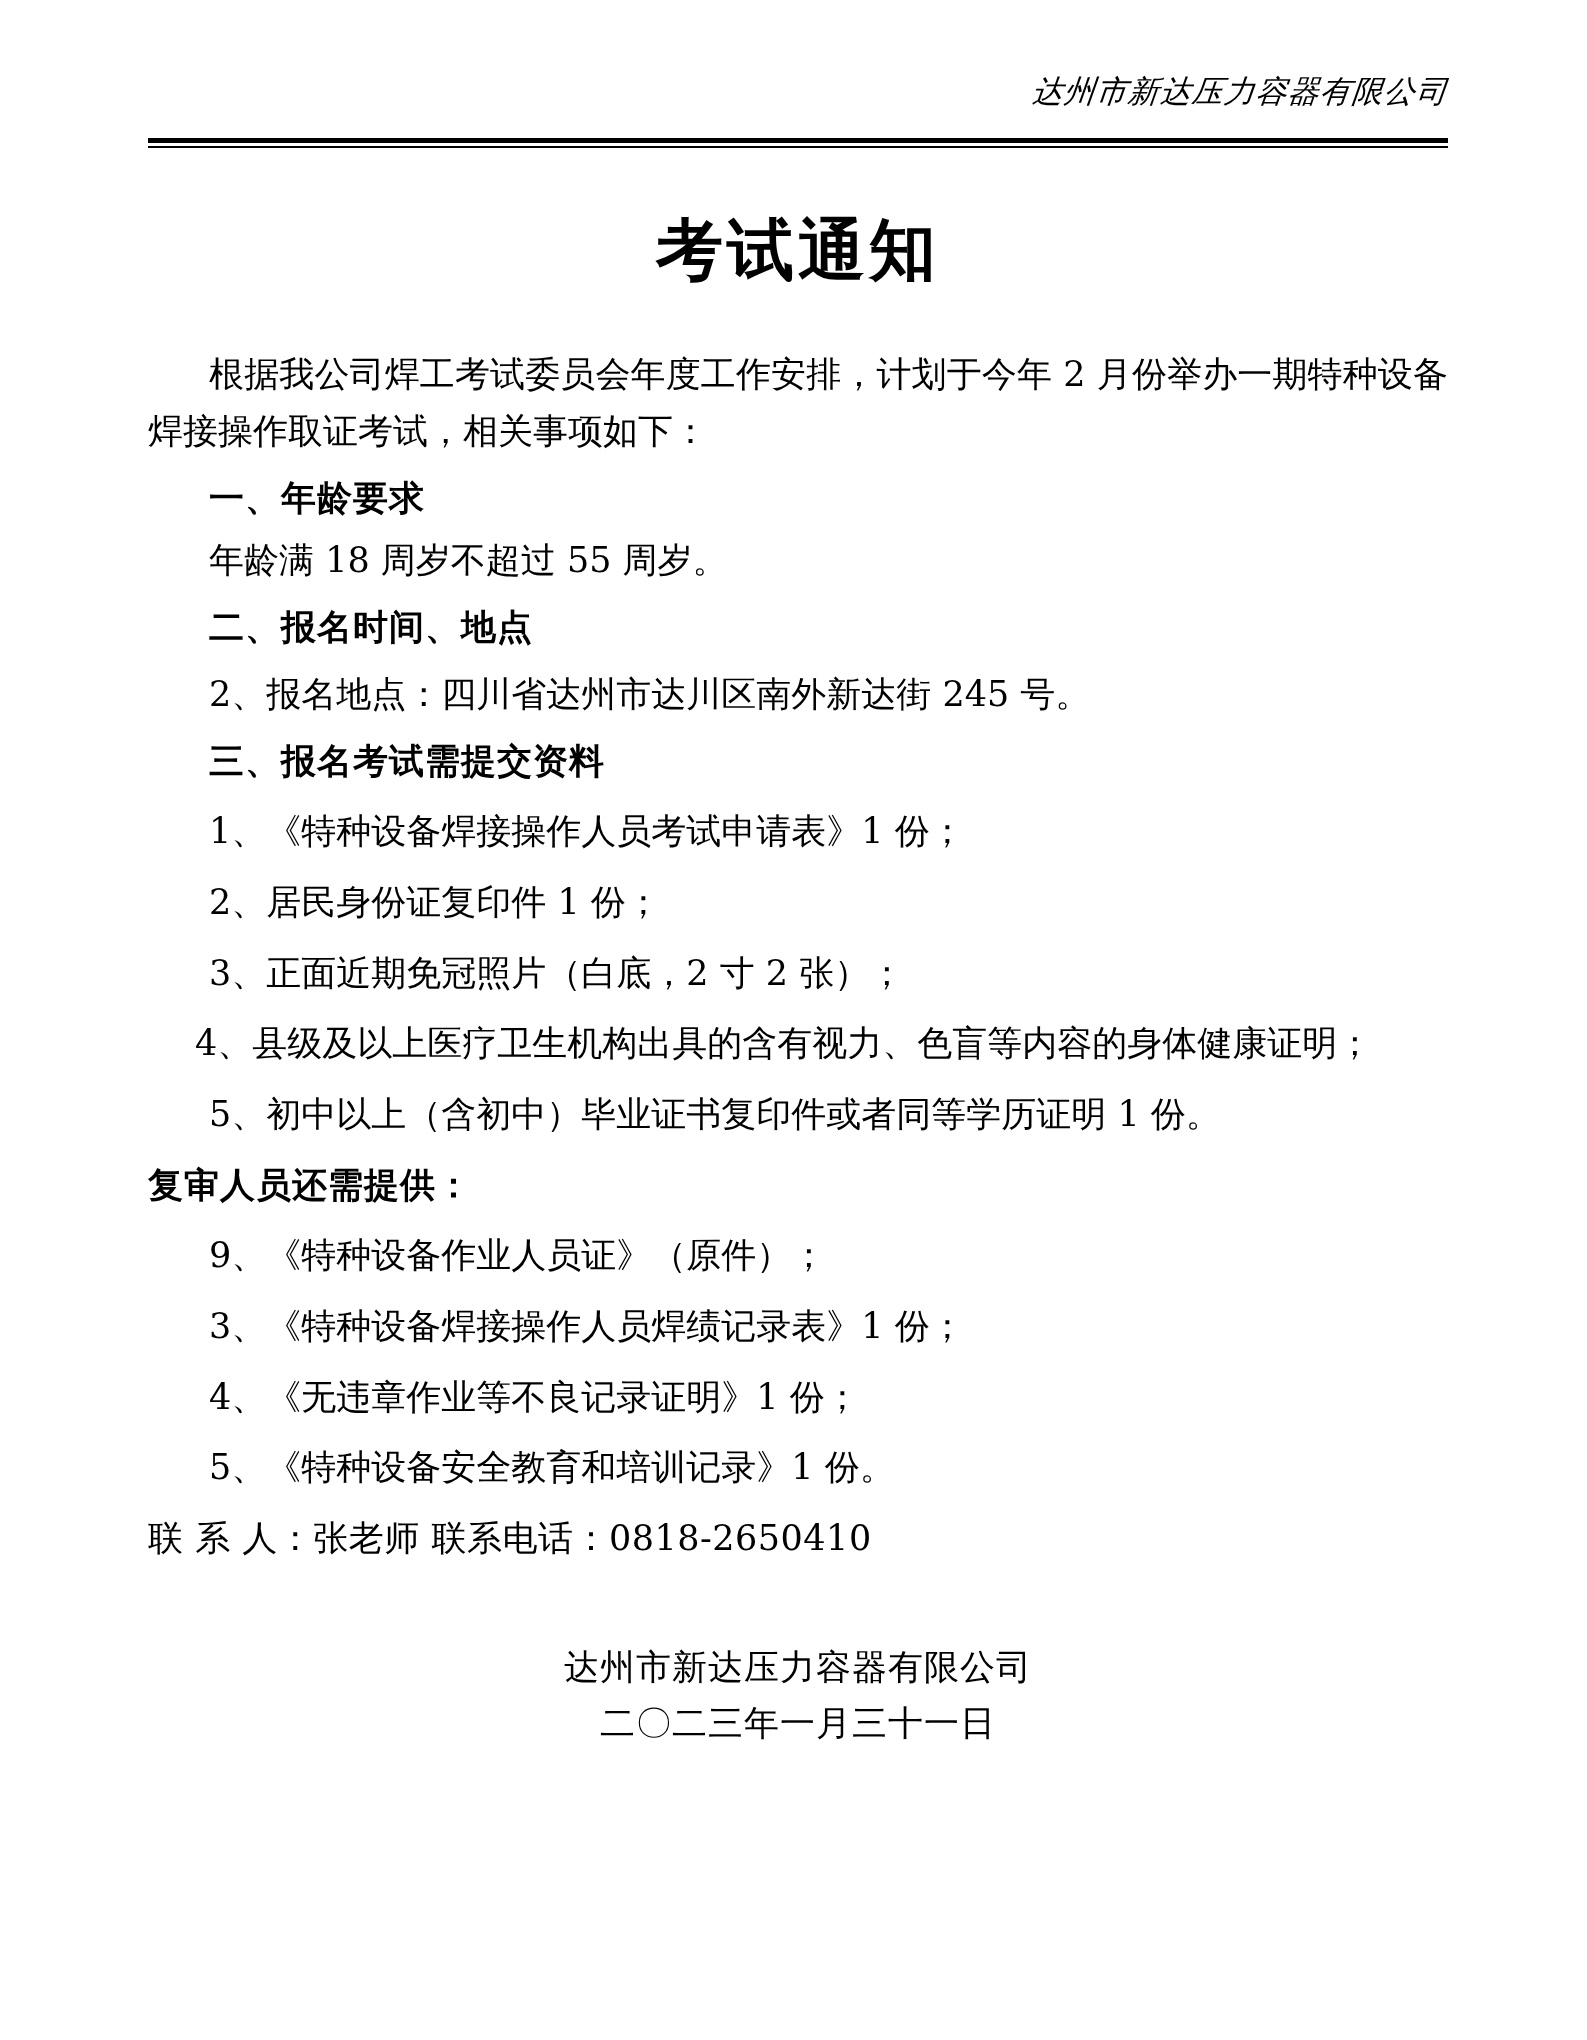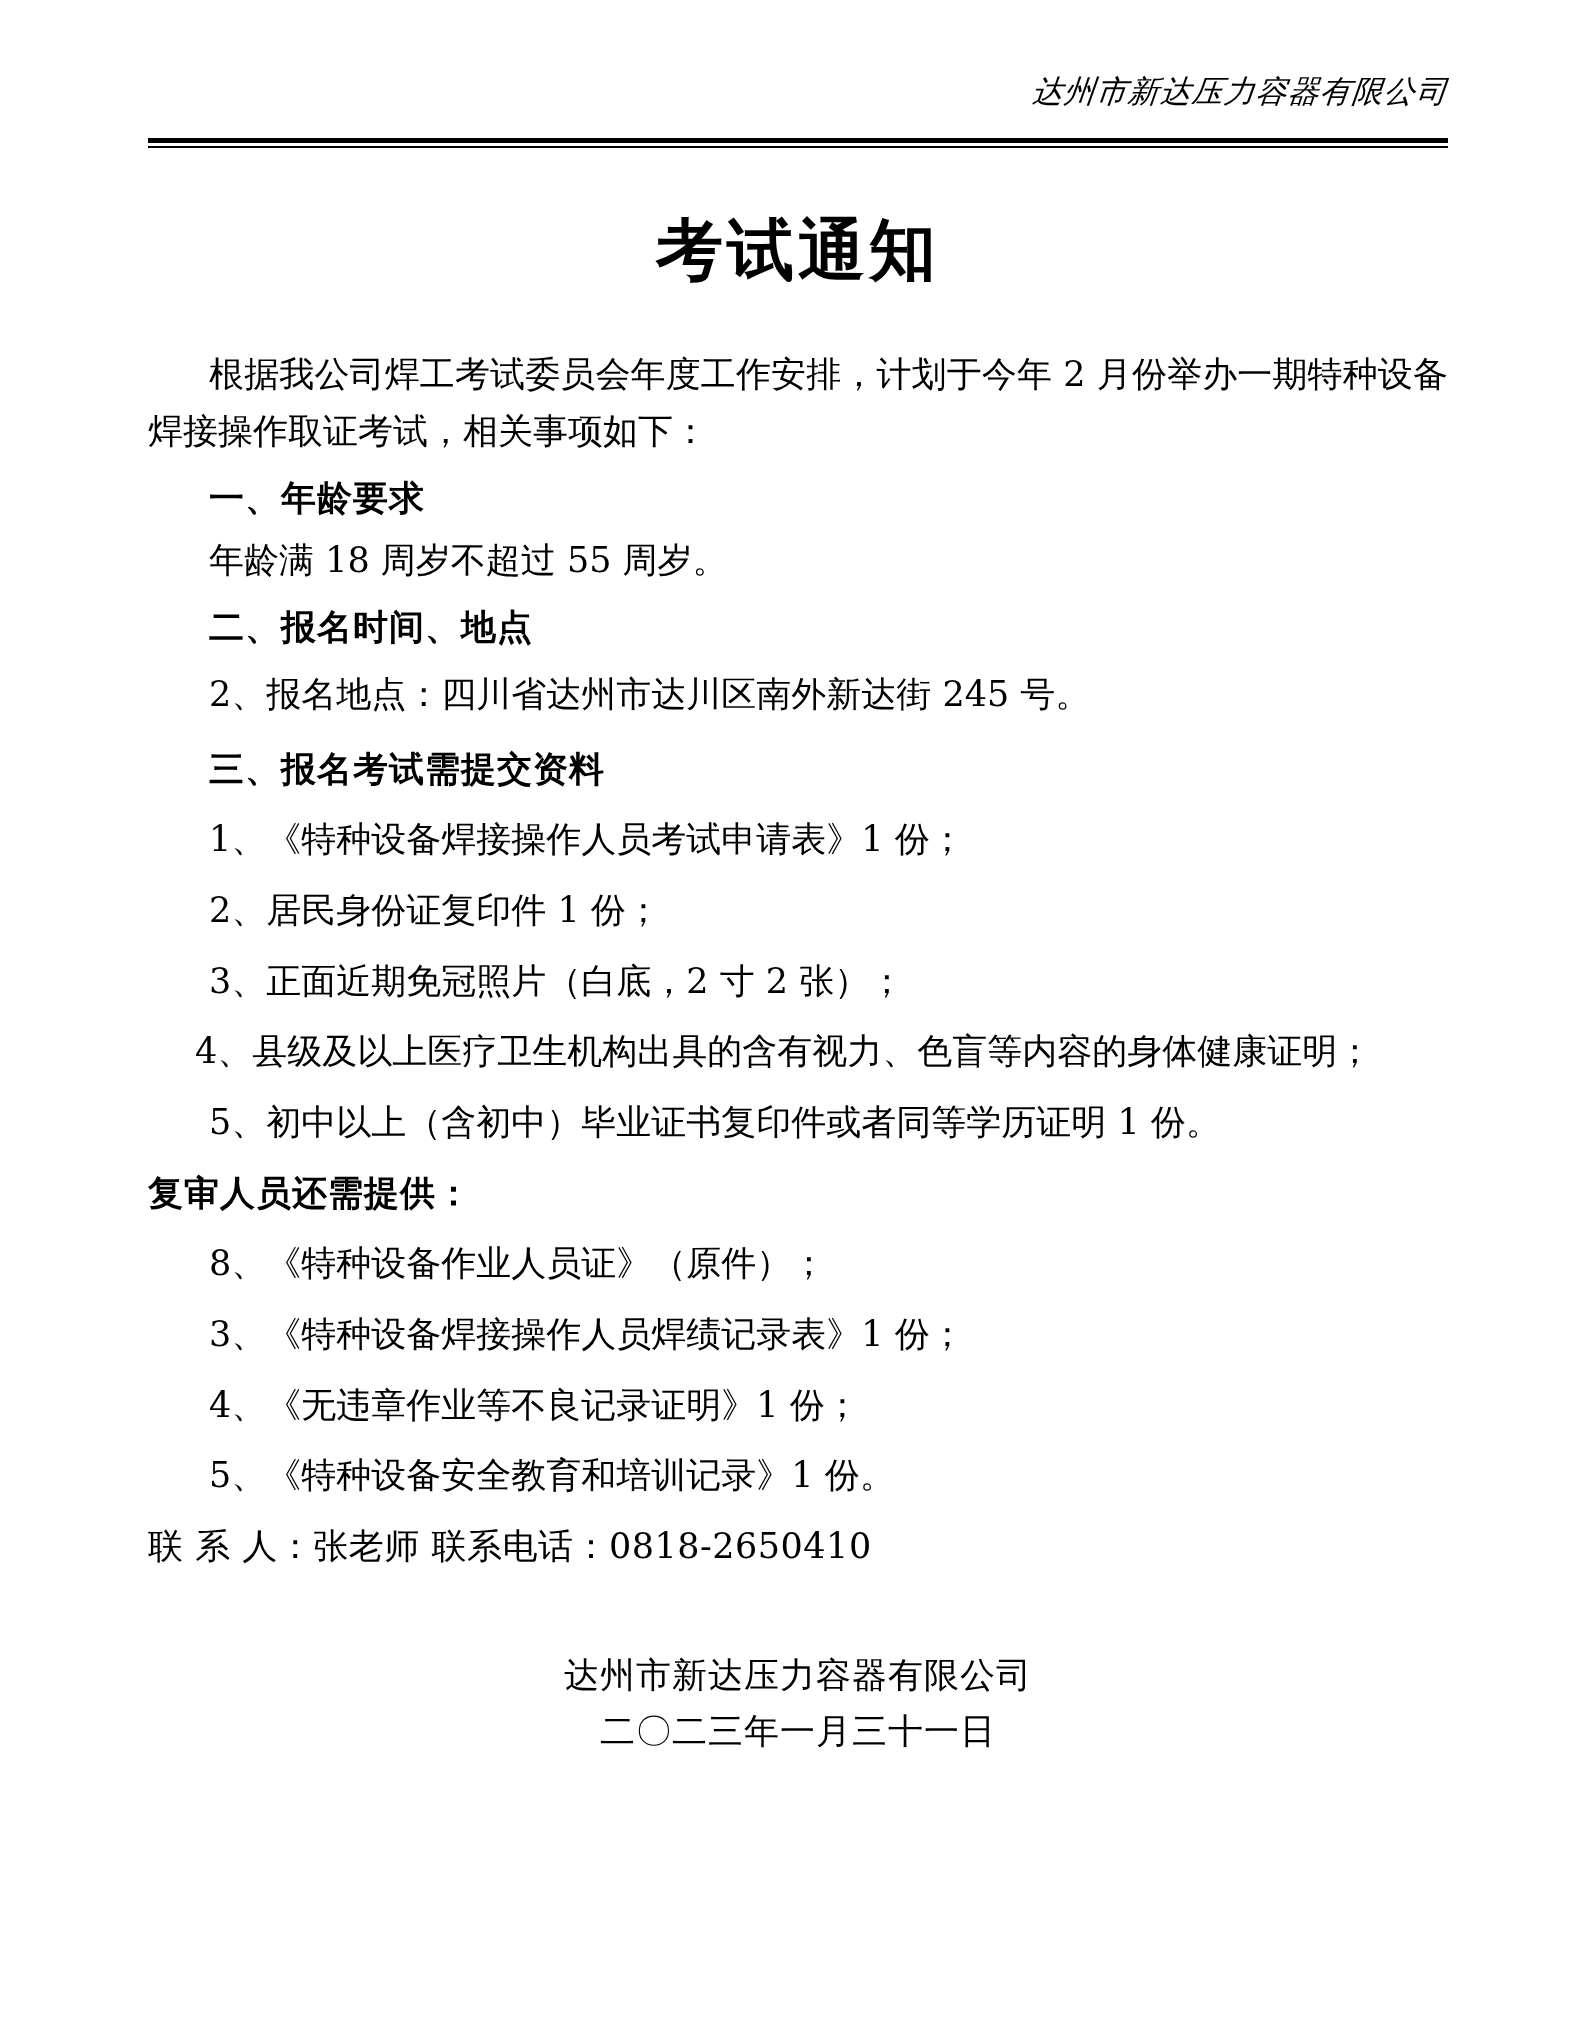--- a/index.html
+++ b/index.html
@@ -105,21 +105,21 @@
     letter-spacing: 1px;
   }
   p.subheading-flush {
     font-weight: bold;
     text-indent: 0;
     margin: 12px 0 6px 0;
     letter-spacing: 1px;
   }
   p.listitem {
     text-indent: 61px;
-    margin: 10px 0 18px 0;
+    margin: 10px 0 10px 0;
   }
   p.listitem-tight {
     text-indent: 47px;
     margin: 10px 0 10px 0;
   }
   p.spaced {
     margin: 14px 0 14px 0;
   }
 
   
@@ -175,21 +175,21 @@
       <p class="para listitem">2、报名地点：四川省达州市达川区南外新达街 245 号。</p>
 
       <p class="para heading">三、报名考试需提交资料</p>
       <p class="para listitem spaced">1、《特种设备焊接操作人员考试申请表》1 份；</p>
       <p class="para listitem spaced">2、居民身份证复印件 1 份；</p>
       <p class="para listitem spaced">3、正面近期免冠照片（白底，2 寸 2 张）；</p>
       <p class="para listitem-tight spaced">4、县级及以上医疗卫生机构出具的含有视力、色盲等内容的身体健康证明；</p>
       <p class="para listitem spaced">5、初中以上（含初中）毕业证书复印件或者同等学历证明 1 份。</p>
 
       <p class="para subheading-flush">复审人员还需提供：</p>
-      <p class="para listitem spaced">8、《特种设备作业人员证》（原件）；</p>
+      <p class="para listitem spaced">9、《特种设备作业人员证》（原件）；</p>
       <p class="para listitem spaced">3、《特种设备焊接操作人员焊绩记录表》1 份；</p>
       <p class="para listitem spaced">4、《无违章作业等不良记录证明》1 份；</p>
       <p class="para listitem spaced">5、《特种设备安全教育和培训记录》1 份。</p>
 
       <p class="para contact-line">联 系 人：张老师  联系电话：0818-2650410</p>
 
       <div class="signature-block">
         <p class="para sign-company">达州市新达压力容器有限公司</p>
         <p class="para sign-date">二〇二三年一月三十一日</p>
       </div>

